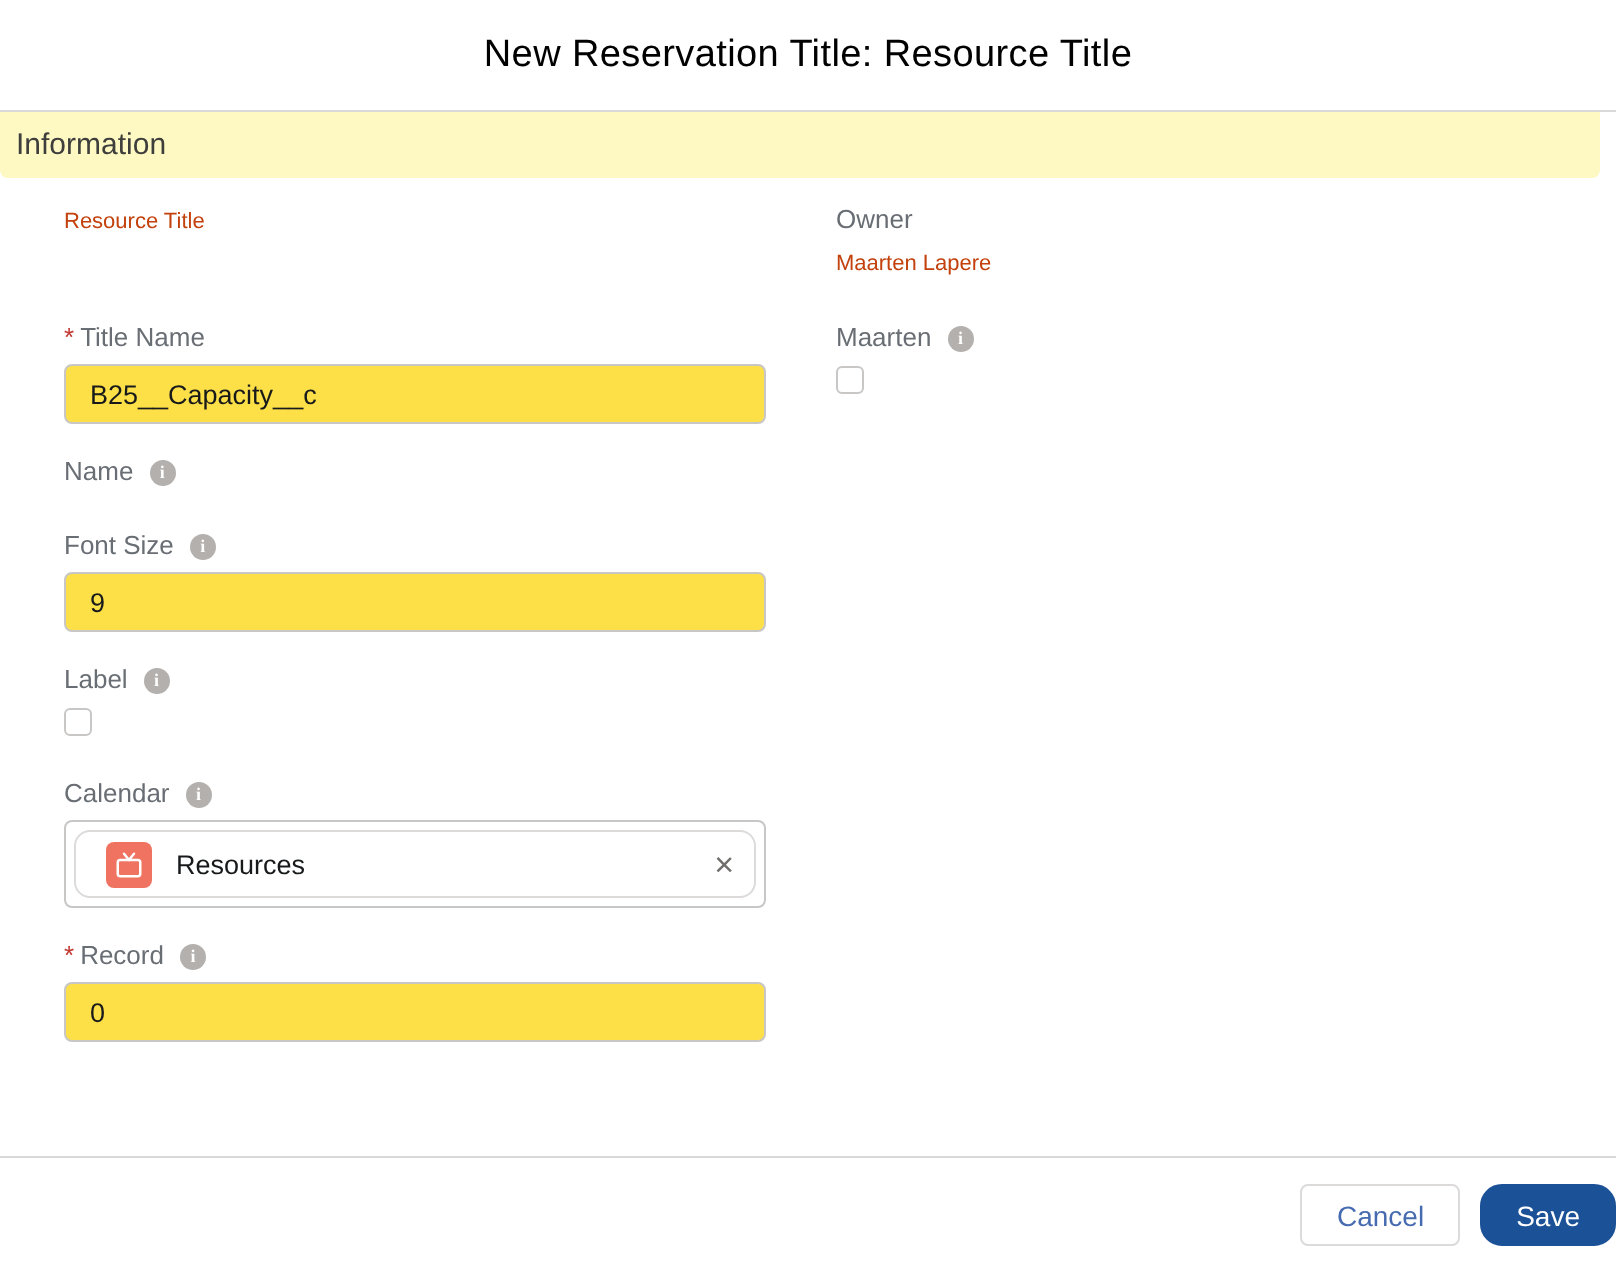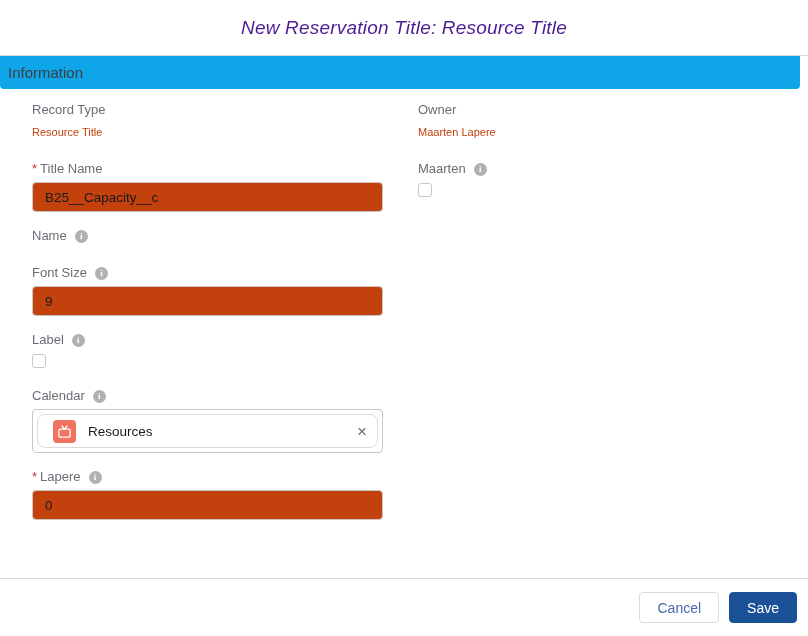--- a/index.html
+++ b/index.html
@@ -14,28 +14,27 @@
   
   .modal-header {
     height: 55px;
     display: flex;
     align-items: center;
     justify-content: center;
   }
   .modal-title {
     font-size: 19px;
     font-weight: 400;
-    color: #4c1d95;
+    color: #000000;
     letter-spacing: .2px;
-    font-style: italic;
   }
   
   .section-wrap { border-top: 1px solid #d9d9d9; }
   .section-band {
-    background: #0ea5e9;
+    background: #fef9c3;
     height: 33px;
     width: calc(100% - 8px);
     border-radius: 0 0 4px 4px;
     display: flex;
     align-items: center;
     padding-left: 8px;
   }
   .section-title { font-size: 15px; color: #3e3e3c; }
   
   .form-grid {
@@ -74,21 +73,21 @@
   }
   .text-input {
     width: 351px;
     height: 30px;
     border: 1px solid #c9c7c5;
     border-radius: 4px;
     padding: 0 12px;
     font-size: 13.5px;
     color: #17191b;
     font-family: "Liberation Sans", sans-serif;
-    background: #c2410c;
+    background: #fde047;
     outline: none;
   }
   .checkbox {
     display: inline-block;
     width: 14px; height: 14px;
     border: 1px solid #c9c7c5;
     border-radius: 3px;
     background: #ffffff;
     margin-top: 1px;
   }
@@ -130,57 +129,56 @@
   
   .modal-footer {
     position: absolute;
     left: 0; right: 0; bottom: 0;
     height: 58px;
     border-top: 1px solid #d9d9d9;
     background: #ffffff;
     display: flex;
     align-items: center;
     justify-content: flex-end;
-    padding-right: 11px;
     gap: 10px;
   }
   .btn {
     height: 31px;
     padding: 0 17px;
     border: 1px solid #dddbda;
     border-radius: 4px;
     background: #ffffff;
     color: #466bb0;
     font-size: 14px;
     font-family: "Liberation Sans", sans-serif;
     cursor: pointer;
   }
   .btn.brand {
     background: #1b5297;
     border-color: #1b5297;
     color: #ffffff;
+    border-radius: 11px;
   }
 </style>
 </head>
 <body>
 
 <div class="modal-header">
   <div class="modal-title">New Reservation Title: Resource Title</div>
 </div>
 
 <div class="section-wrap">
   <div class="section-band">
     <span class="section-title">Information</span>
   </div>
 </div>
 
 <div class="form-grid">
 
   <div class="field readonly c1">
-    <div class="field-label">Record Type</div>
     <div class="static-value">Resource Title</div>
   </div>
   <div class="field readonly c2">
     <div class="field-label">Owner</div>
     <div class="static-value">Maarten Lapere</div>
   </div>
 
   <div class="field c1">
     <div class="field-label">
       <span class="req">*</span>
@@ -234,21 +232,21 @@
         </span>
         <span class="pill-text">Resources</span>
         <span class="pill-remove">×</span>
       </div>
     </div>
   </div>
 
   <div class="field c1">
     <div class="field-label">
       <span class="req">*</span>
-      <span>Lapere</span>
+      <span>Record</span>
       <span class="info-icon">i</span>
     </div>
     <input class="text-input" type="text" value="0" style="">
   </div>
 
 </div>
 
 <div class="modal-footer">
   <button class="btn">Cancel</button>
   <button class="btn brand">Save</button>

